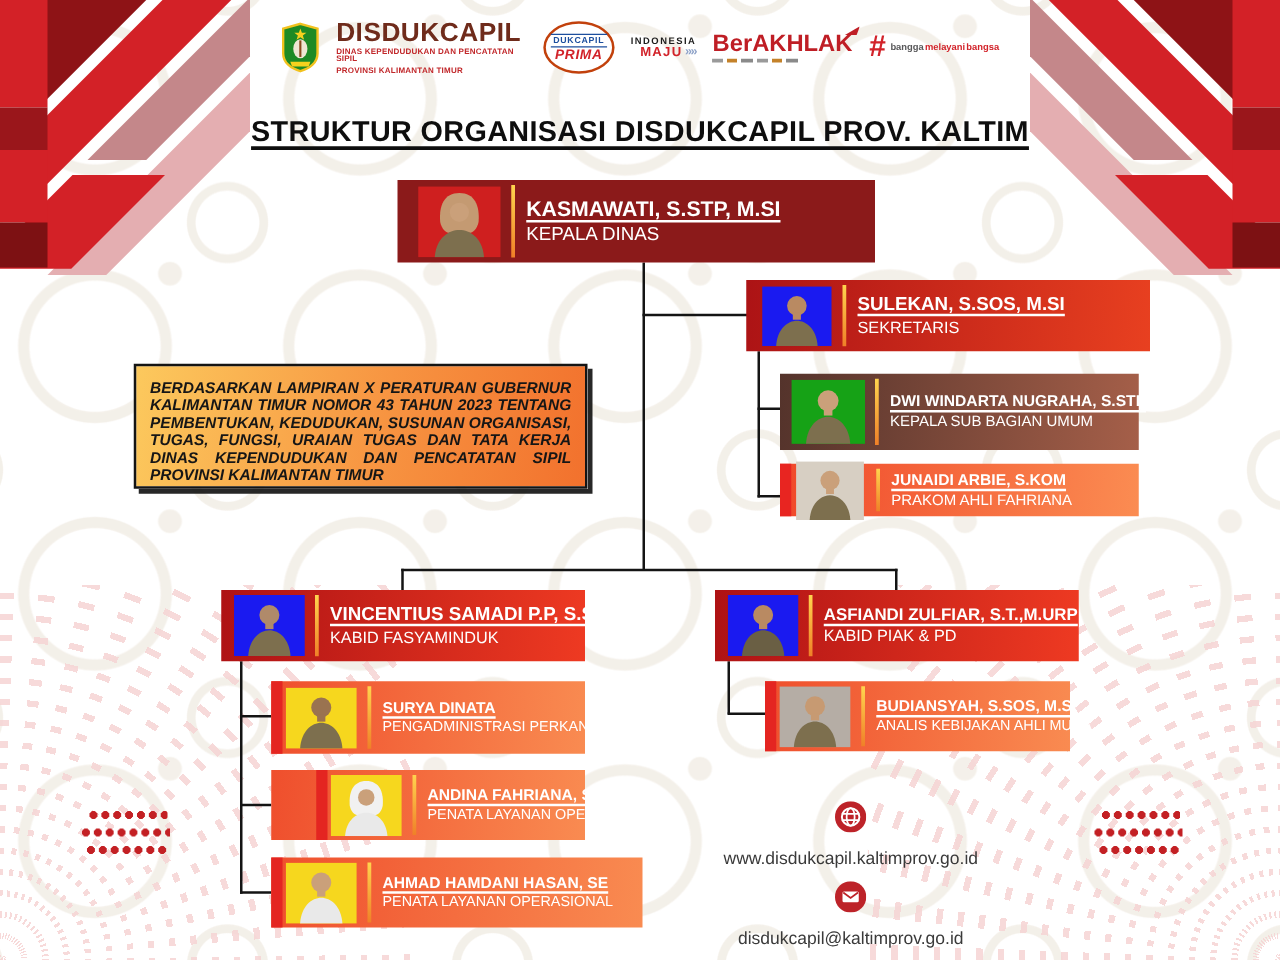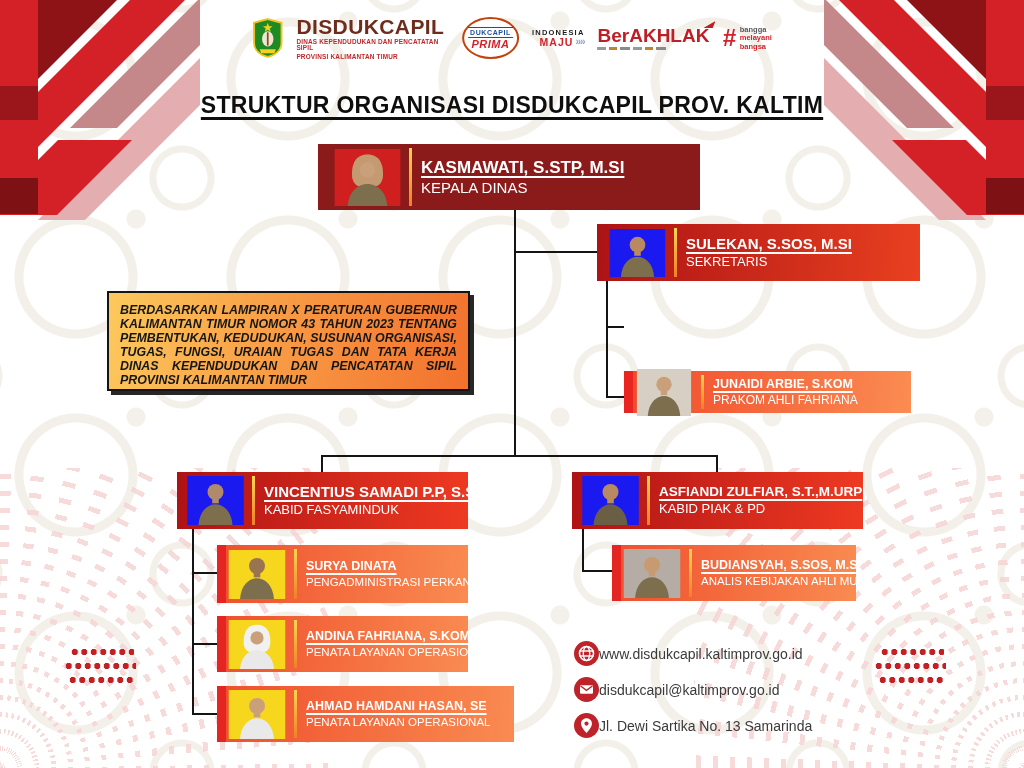--- a/index.html
+++ b/index.html
@@ -53,21 +53,21 @@
   .lg-maju .t1{font-size:7.5px;font-weight:800;color:#1d1d1d;letter-spacing:1.2px;}
   .lg-maju .row{display:flex;align-items:center;gap:2px;margin-top:1px;align-self:flex-end;}
   .lg-maju .t2{font-size:10.5px;font-weight:800;color:#d2232a;letter-spacing:1px;}
   .lg-maju .chev{font-size:10px;color:#8fa3c8;font-weight:800;letter-spacing:-1px;}
   .lg-akhlak{display:flex;flex-direction:column;line-height:1;}
   .lg-akhlak .t1{font-size:19px;font-weight:800;color:#bf1e25;position:relative;}
   .lg-akhlak .swoosh{position:absolute;right:-6px;top:-5px;width:12px;height:7px;background:#bf1e25;clip-path:polygon(0 100%,100% 0,78% 100%);}
   .lg-akhlak .dashes{margin-top:2px;height:3px;width:70px;background:repeating-linear-gradient(90deg,#9a9a9a 0 9px,transparent 9px 12px,#c4822a 12px 20px,transparent 20px 23px,#8a8a8a 23px 33px,transparent 33px 36px);}
   .lg-bangga{display:flex;align-items:center;gap:4px;line-height:1;}
   .lg-bangga .hash{font-size:24px;font-weight:800;font-style:italic;color:#d2232a;}
-  .lg-bangga .col{display:flex;flex-direction:column;gap:1px;}
+  .lg-bangga .col{display:flex;gap:1px;}
   .lg-bangga .w1{font-size:7.5px;font-weight:800;color:#58585a;}
   .lg-bangga .w2,.lg-bangga .w3{font-size:7.5px;font-weight:800;color:#d2232a;}
 
   
   .pagetitle{position:absolute;top:92px;left:0;width:100%;text-align:center;font-size:23px;font-weight:800;letter-spacing:.3px;color:#0e0e0e;text-decoration:underline;text-decoration-thickness:2.5px;text-underline-offset:4px;}
 
   
   .decree{position:absolute;left:107px;top:291px;width:337px;height:76px;padding:10px 11px;
     background:linear-gradient(100deg,#fcc95d 0%,#f79441 55%,#f2712d 100%);
     border:2px solid #141414;box-shadow:4px 4px 0 rgba(15,15,15,.9);
@@ -106,30 +106,30 @@
 
   .c-asf{left:572px;top:472px;width:291px;height:57px;background:linear-gradient(95deg,#ae1214,#ee3a22);}
   .c-asf .photo{width:57px;height:49px;margin-left:10px;}
   .c-asf .nm{font-size:13.5px;} .c-asf .ttl{font-size:13px;}
 
   .c-orange{background:linear-gradient(95deg,#ef4f2d,#f98b51);}
   .c-orange .strip{background:#e42521;}
   .c-orange .photo{width:58px;height:49px;margin-left:2px;}
   .c-orange .nm{font-size:12.5px;} .c-orange .ttl{font-size:11.5px;}
   .c-sur{left:217px;top:545px;width:251px;height:58px;}
-  .c-and{left:217px;top:616px;width:251px;height:56px;}
+  .c-and{left:217px;top:616px;width:251px;height:56px;padding-left:36px;}
   .c-ahm{left:217px;top:686px;width:297px;height:56px;}
   .c-bud{left:612px;top:545px;width:244px;height:56px;}
 
   
   .ln{position:absolute;background:#141414;}
 
   
   .contacts{position:absolute;left:574px;top:641px;display:flex;flex-direction:column;gap:11px;}
-  .crow{display:flex;align-items:center;}
+  .crow{display:flex;align-items:center;gap:12px;flex-direction:column;}
   .cicon{width:25px;height:25px;flex:none;}
   .ctxt{font-size:14px;color:#3a3a3a;font-weight:500;}
 </style>
 </head>
 <body>
 
 <div class="stage">
   <div class="batik"></div>
 
   <div class="corner left">
@@ -254,20 +254,35 @@
           <path d="M12 52 C13 37 22 30 30 30 C38 30 47 37 48 52 Z" fill="#7d6f4e"></path>
         </svg>
     </div>
     <div class="sep"></div>
     <div class="ctext">
       <span class="nm">SULEKAN, S.SOS, M.SI</span>
       <span class="ttl">SEKRETARIS</span>
     </div>
   </div>
 
+  <div class="card c-dwi">
+    <div class="photo">
+      <svg viewBox="0 0 60 52">
+          <rect width="60" height="52" fill="#16a216"></rect>
+          <circle cx="30" cy="17" r="8.5" fill="#caa07a"></circle>
+          <rect x="26.5" y="23" width="7" height="6" fill="#caa07a"></rect>
+          <path d="M12 52 C13 37 22 30 30 30 C38 30 47 37 48 52 Z" fill="#7d6f4e"></path>
+        </svg>
+    </div>
+    <div class="sep"></div>
+    <div class="ctext">
+      <span class="nm">DWI WINDARTA NUGRAHA, S.STP</span>
+      <span class="ttl">KEPALA SUB BAGIAN UMUM</span>
+    </div>
+  </div>
 
   <div class="card c-jun">
     <div class="strip"></div>
     <div class="photo">
       <svg viewBox="0 0 60 52">
           <rect width="60" height="52" fill="#d7cfc3"></rect>
           <circle cx="30" cy="17" r="8.5" fill="#caa07a"></circle>
           <rect x="26.5" y="23" width="7" height="6" fill="#caa07a"></rect>
           <path d="M12 52 C13 37 22 30 30 30 C38 30 47 37 48 52 Z" fill="#7d6f4e"></path>
         </svg>

